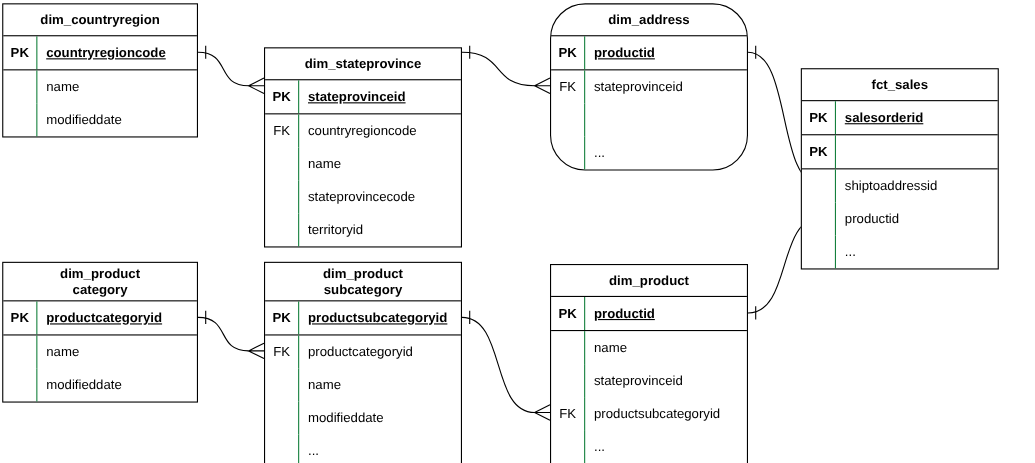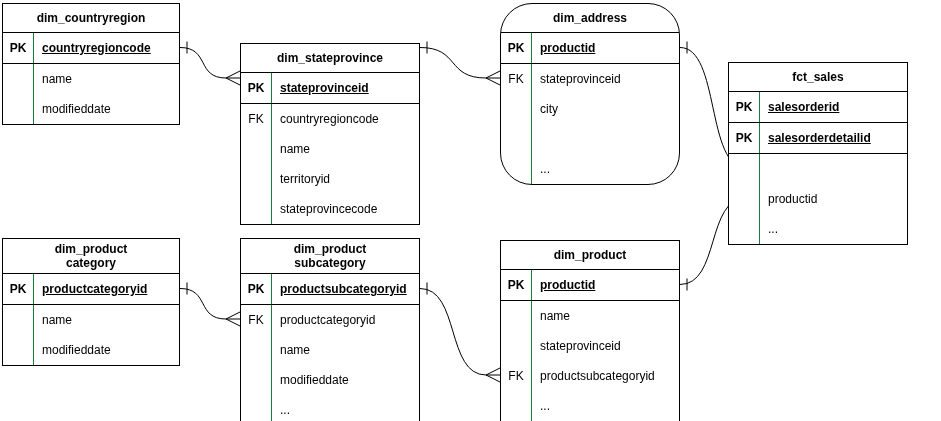--- a/index.html
+++ b/index.html
@@ -134,67 +134,63 @@
         <div class="row">
           <span class="key">FK</span>
           <span class="attr">countryregioncode</span>
         </div>
         <div class="row">
           <span class="key"></span>
           <span class="attr">name</span>
         </div>
         <div class="row">
           <span class="key"></span>
+          <span class="attr">stateprovincecode</span>
+        </div>
+        <div class="row">
+          <span class="key"></span>
           <span class="attr">territoryid</span>
-        </div>
-        <div class="row">
-          <span class="key"></span>
-          <span class="attr">stateprovincecode</span>
         </div>
       </div>
   </div>
 
   <div class="table pos-2">
     <div class="t-title">dim_address</div>
     <div class="t-rows">
         <div class="row pk">
           <span class="key">PK</span>
           <span class="attr">productid</span>
         </div>
         <div class="row">
           <span class="key">FK</span>
           <span class="attr">stateprovinceid</span>
         </div>
         <div class="row">
           <span class="key"></span>
-          <span class="attr">city</span>
-        </div>
-        <div class="row">
-          <span class="key"></span>
         </div>
         <div class="row">
           <span class="key"></span>
           <span class="attr">...</span>
         </div>
       </div>
   </div>
 
   <div class="table pos-3">
     <div class="t-title">fct_sales</div>
     <div class="t-rows">
         <div class="row pk">
           <span class="key">PK</span>
           <span class="attr">salesorderid</span>
         </div>
         <div class="row pk">
           <span class="key">PK</span>
-          <span class="attr">salesorderdetailid</span>
-        </div>
-        <div class="row">
-          <span class="key"></span>
+        </div>
+        <div class="row">
+          <span class="key"></span>
+          <span class="attr">shiptoaddressid</span>
         </div>
         <div class="row">
           <span class="key"></span>
           <span class="attr">productid</span>
         </div>
         <div class="row">
           <span class="key"></span>
           <span class="attr">...</span>
         </div>
       </div>

